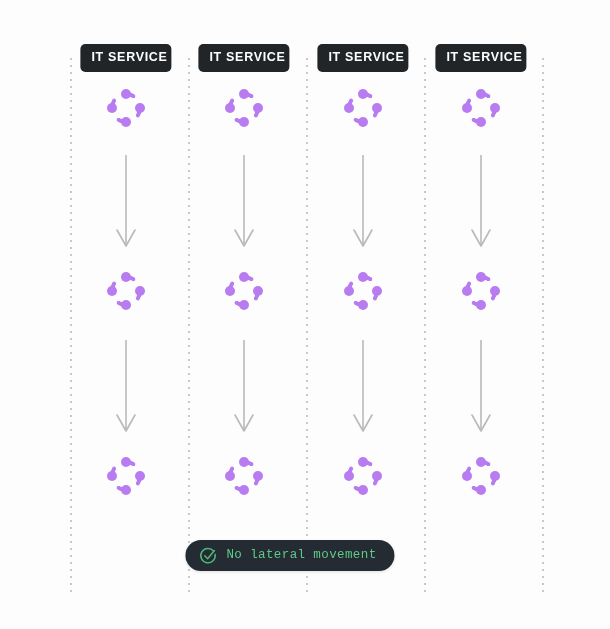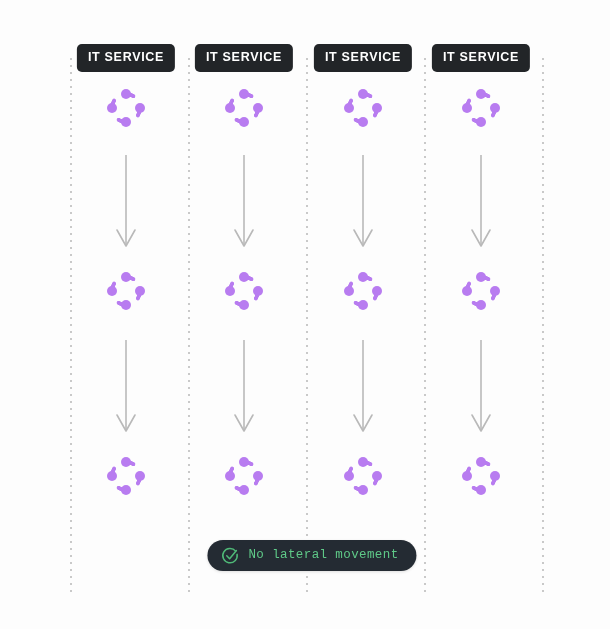--- a/index.html
+++ b/index.html
@@ -41,21 +41,21 @@
   .service-badge {
     position: absolute;
     top: 44px;
     transform: translateX(-50%);
     background: #222528;
     color: #ffffff;
     font-size: 12.5px;
     font-weight: 700;
     letter-spacing: 0.7px;
     line-height: 1;
-    padding: 7px 11px 8px 11px;
+    padding: 7px 4px 8px 11px;
     border-radius: 5px;
     white-space: nowrap;
     font-family: "Liberation Sans", sans-serif;
   }
 
   
   .node {
     position: absolute;
     width: 44px;
     height: 44px;
@@ -76,21 +76,21 @@
   }
   .arrow svg {
     display: block;
     width: 24px;
     overflow: visible;
   }
 
   
   .status-pill {
     position: absolute;
-    left: 312px;
+    left: 290px;
     top: 540px;
     transform: translateX(-50%);
     height: 31px;
     display: flex;
     align-items: center;
     gap: 9px;
     background: #242b33;
     border-radius: 16px;
     padding: 0 18px 0 14px;
     box-shadow: 0 1px 3px rgba(0,0,0,0.12);

